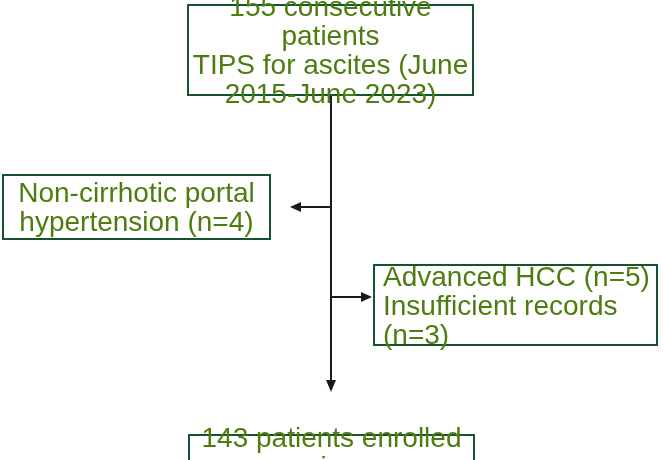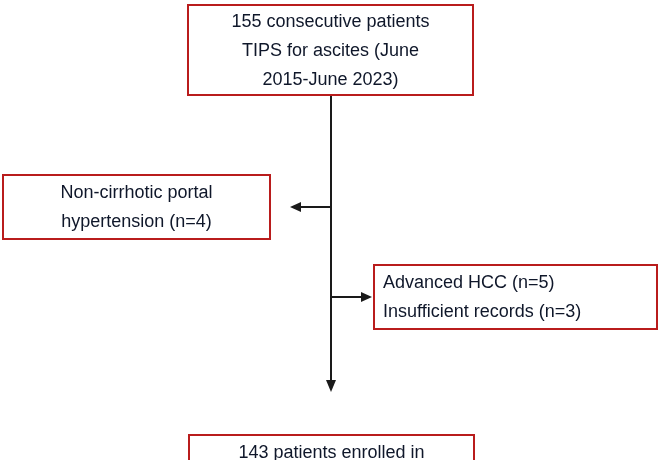--- a/index.html
+++ b/index.html
@@ -20,48 +20,48 @@
     position: absolute;
     left: 0;
     top: 0;
     width: 663px;
     height: 460px;
     pointer-events: none;
   }
   .box {
     position: absolute;
     box-sizing: border-box;
-    border: 2px solid #b91c1c;
+    border: 2px solid #14532d;
     background: #ffffff;
     display: flex;
     align-items: center;
     justify-content: center;
     text-align: center;
     white-space: pre-line;
-    font-size: 18px;
+    font-size: 28px;
     line-height: 29px;
-    color: #0f172a;
+    color: #4d7c0f;
   }
   .box-total {
     left: 187px;
     top: 4px;
     width: 287px;
     height: 92px;
   }
   .box-left {
     left: 2px;
     top: 174px;
     width: 269px;
     height: 66px;
   }
   .box-right {
     left: 373px;
     top: 264px;
     width: 285px;
-    height: 66px;
+    height: 82px;
     justify-content: flex-start;
     text-align: left;
     padding-left: 8px;
     padding-right: 4px;
   }
   .box-final {
     left: 188px;
     top: 391px;
     width: 287px;
     height: 65px;

